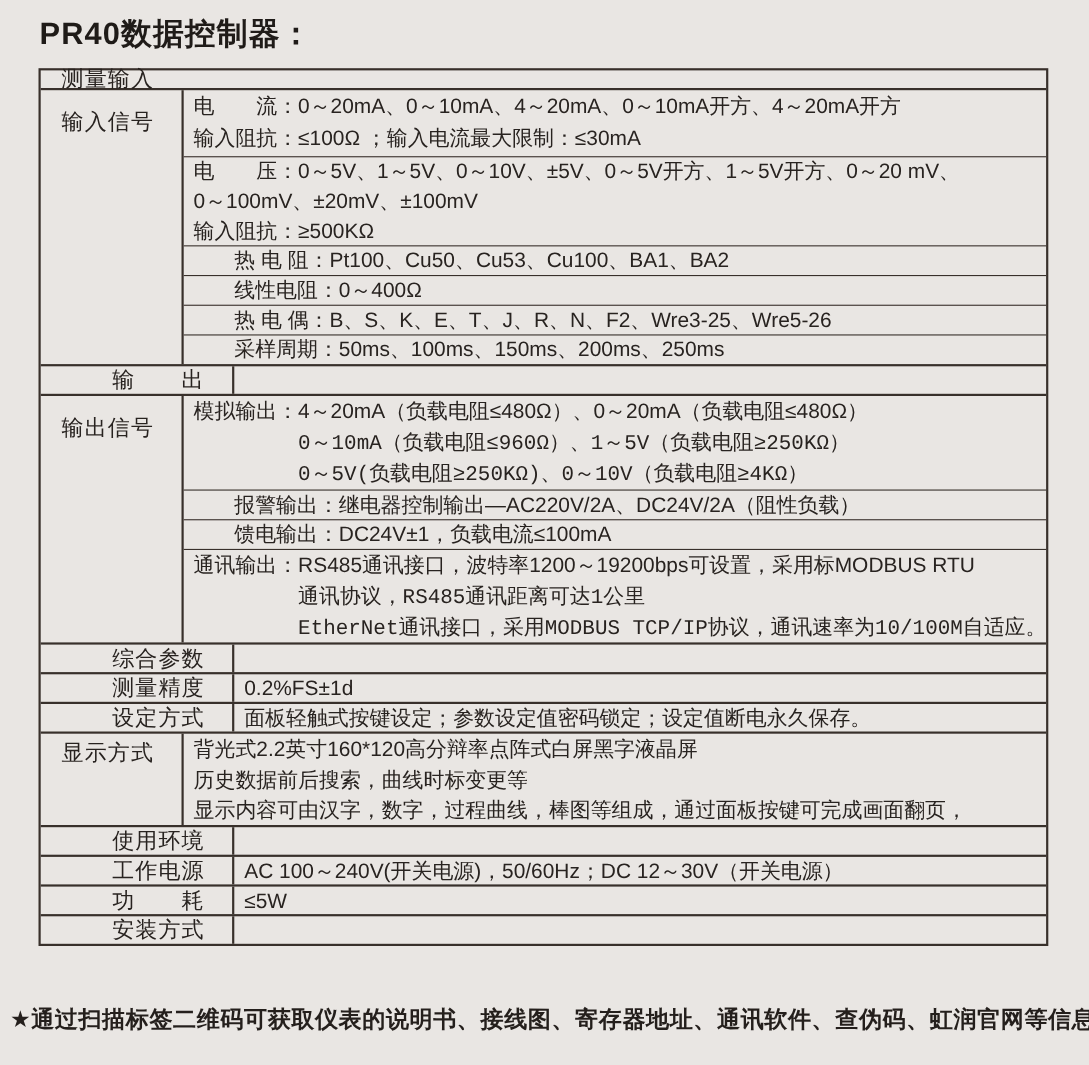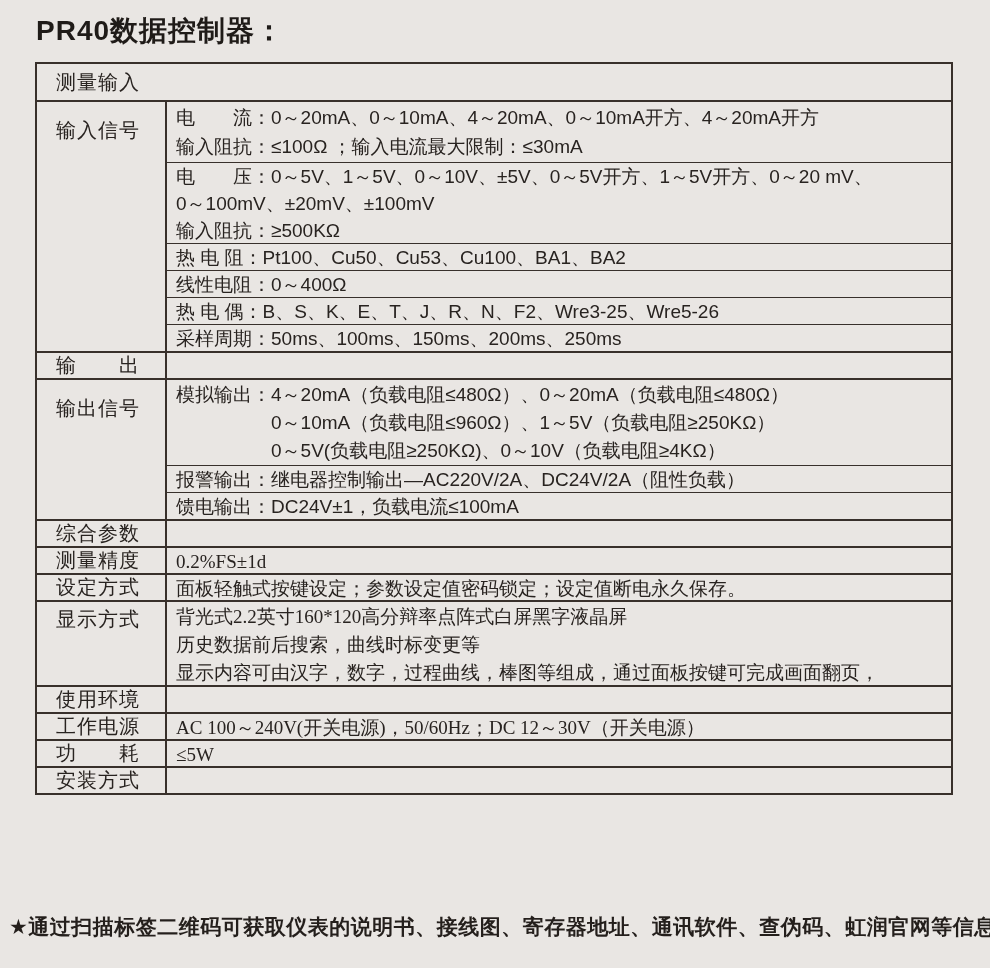--- a/index.html
+++ b/index.html
@@ -30,29 +30,29 @@
   .cell-label{
     width:130px;flex:none;
     padding-left:19px;
     font-size:20px;letter-spacing:1px;
     border-right:2px solid var(--bd);
     display:flex;align-items:center;
   }
   .cell-label.top{align-items:flex-start;padding-top:3px;}
   .cell-label.no-div{border-right:0;}
   .cell-content{flex:1;min-width:0;font-size:19px;}
-  .pad{padding-left:9px;font-family:Liberation Serif, serif;}
+  .pad{padding-left:9px;}
   .sub{padding-left:9px;border-top:1.5px solid var(--bd);}
   .cell-content .sub:first-child{border-top:0;}
   .ln{line-height:27px;white-space:nowrap;}
-  .ind{padding-left:95px;}
+  .ind{padding-left:95px;font-family:Liberation Mono, monospace;}
   
-  .h1{height:27px;}
+  .h1{height:27px;padding-left:46px;}
   .h1 .ln, .h1.cell-label, .v1{line-height:27px;}
-  .row-measure{height:36px;}
+  .row-measure{height:16px;}
   .row-measure .cell-label{line-height:28px;}
   .sub-current{height:60px;padding-top:1px;}
   .sub-current .ln{line-height:29px;}
   .sub-voltage{height:81px;}
   .sub-voltage .ln{line-height:27px;}
   .sub-3ln{height:85px;padding-top:1px;}
   .sub-3ln .ln{line-height:28px;}
   .row-display .cell-content{padding-top:1px;}
   .row-display{height:85px;}
   .row-display .ln{line-height:28px;}
@@ -113,20 +113,25 @@
         <div class="ln">模拟输出：4～20mA（负载电阻≤480Ω）、0～20mA（负载电阻≤480Ω）</div>
         <div class="ln ind">0～10mA（负载电阻≤960Ω）、1～5V（负载电阻≥250KΩ）</div>
         <div class="ln ind">0～5V(负载电阻≥250KΩ)、0～10V（负载电阻≥4KΩ）</div>
       </div>
       <div class="sub h1">
         <div class="ln">报警输出：继电器控制输出—AC220V/2A、DC24V/2A（阻性负载）</div>
       </div>
       <div class="sub h1">
         <div class="ln">馈电输出：DC24V±1，负载电流≤100mA</div>
       </div>
+      <div class="sub sub-3ln">
+        <div class="ln">通讯输出：RS485通讯接口，波特率1200～19200bps可设置，采用标MODBUS RTU</div>
+        <div class="ln ind">通讯协议，RS485通讯距离可达1公里</div>
+        <div class="ln ind">EtherNet通讯接口，采用MODBUS TCP/IP协议，通讯速率为10/100M自适应。</div>
+      </div>
     </div>
   </div>
 
   <div class="row h1">
     <div class="cell-label">综合参数</div>
     <div class="cell-content"></div>
   </div>
 
   <div class="row h1">
     <div class="cell-label">测量精度</div>

